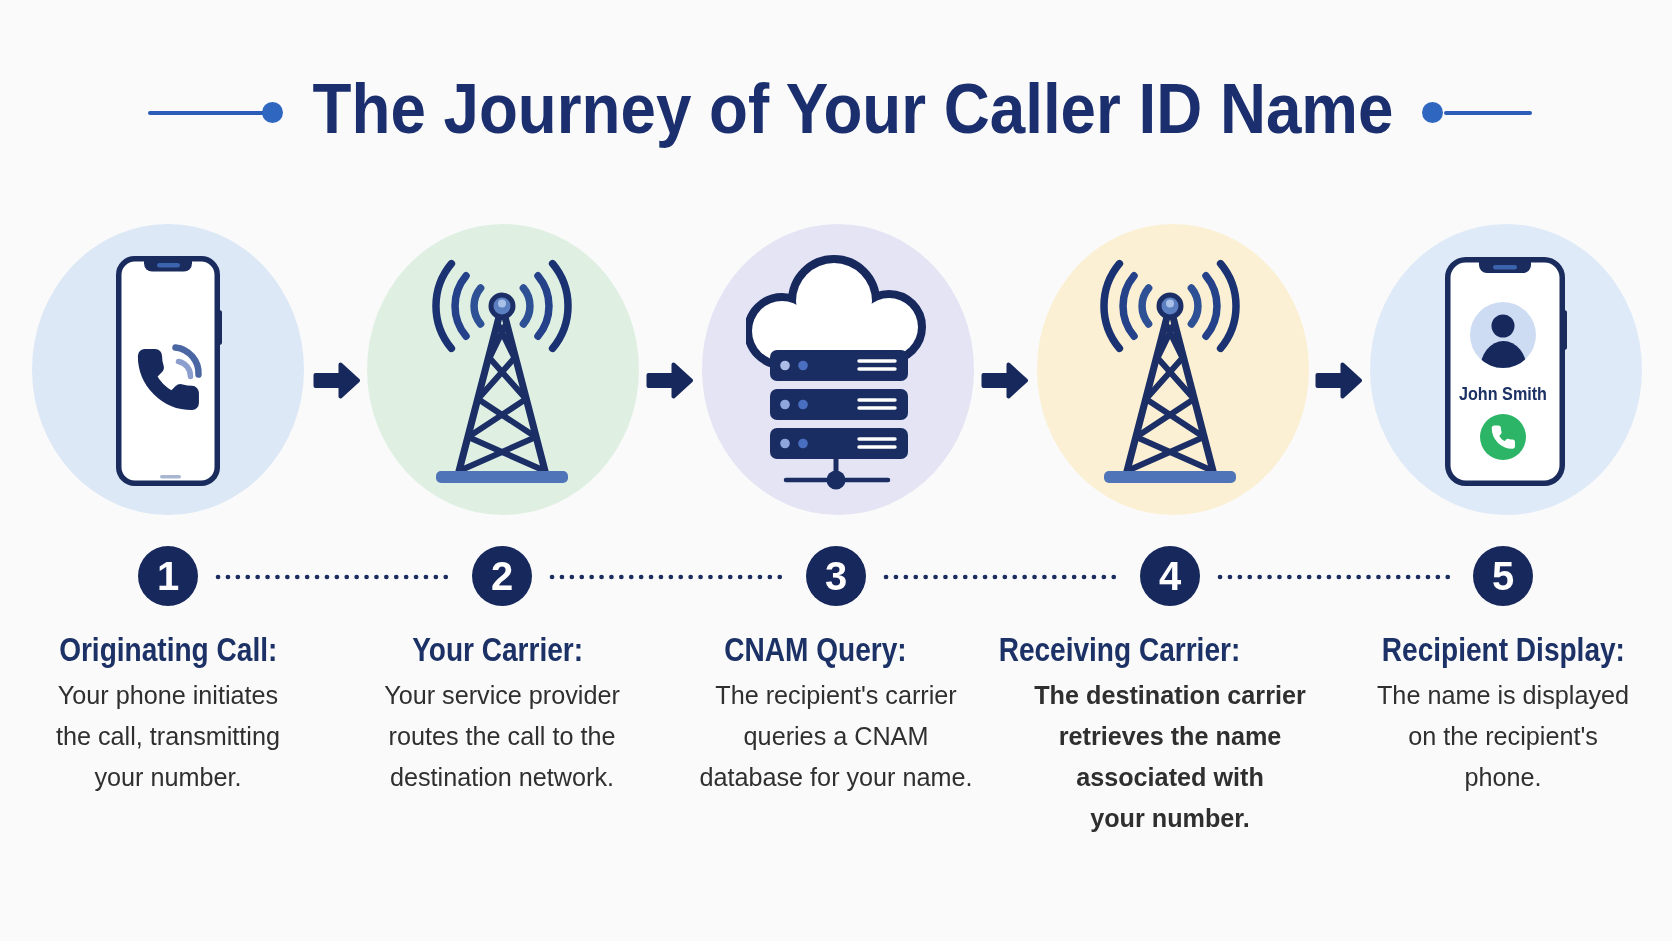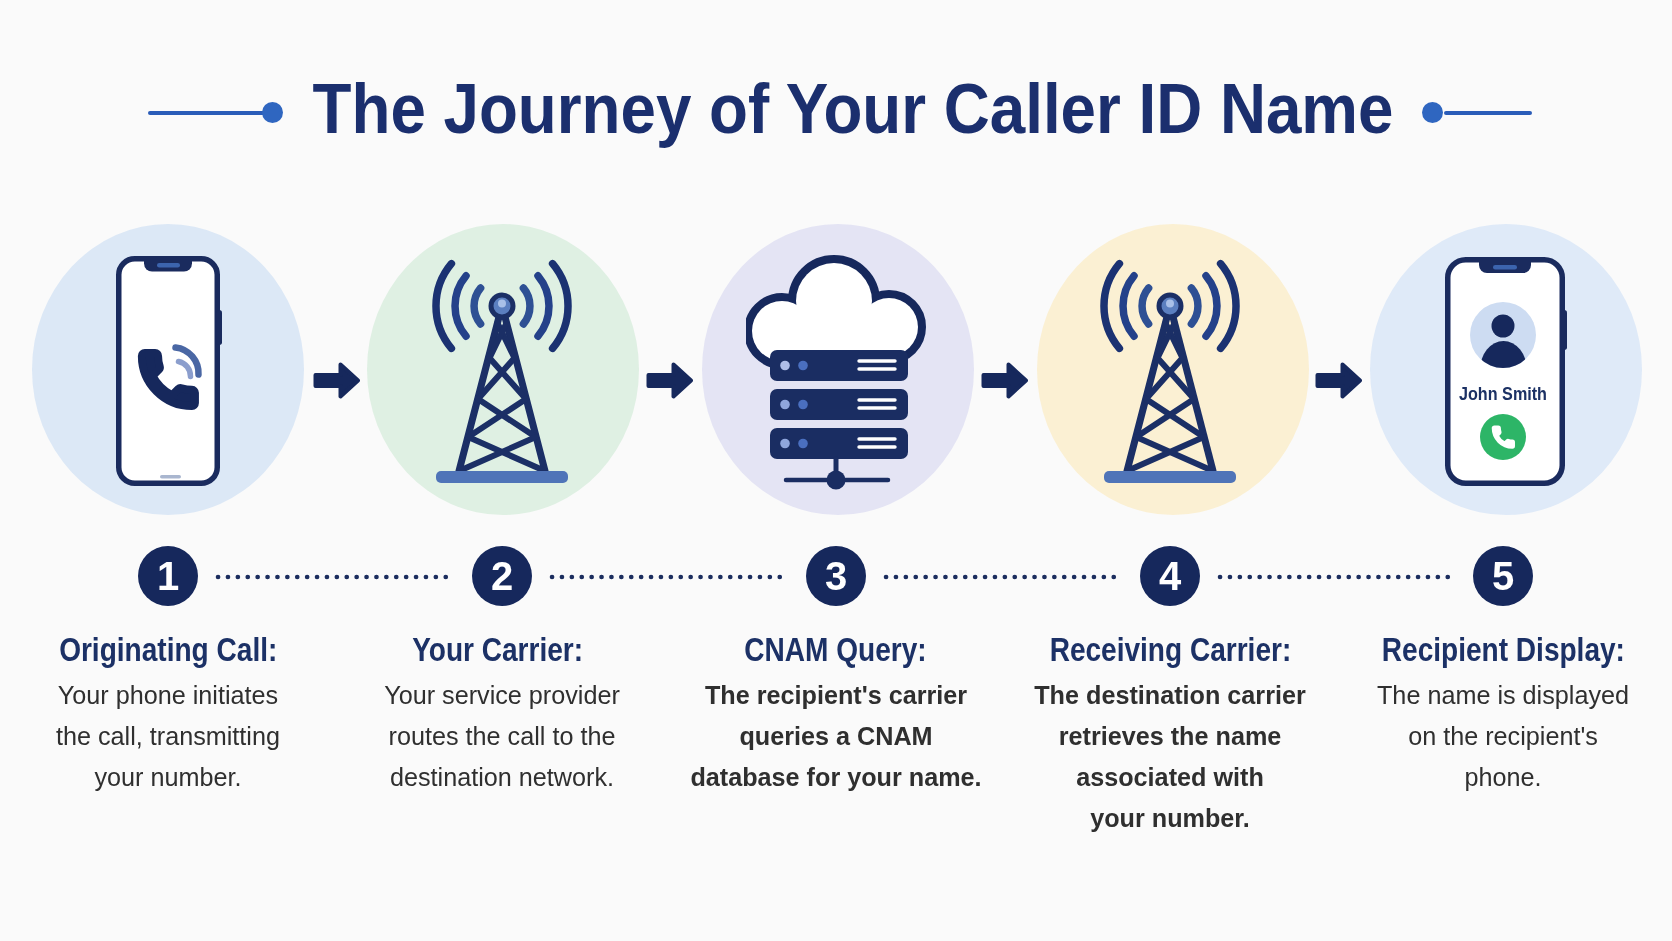--- a/index.html
+++ b/index.html
@@ -199,21 +199,21 @@
 </svg>
 
 <div class="num" style="left:138px;">1</div>
 <div class="num" style="left:472px;">2</div>
 <div class="num" style="left:806px;">3</div>
 <div class="num" style="left:1140px;">4</div>
 <div class="num" style="left:1473px;">5</div>
 
 <div class="head" style="left:-42px;"><span>Originating Call:</span></div>
 <div class="head" style="left:288px;"><span>Your Carrier:</span></div>
-<div class="head" style="left:626px;"><span>CNAM Query:</span></div>
-<div class="head" style="left:960px;"><span>Receiving Carrier:</span></div>
+<div class="head" style="left:606px;"><span>CNAM Query:</span></div>
+<div class="head" style="left:909px;"><span>Receiving Carrier:</span></div>
 <div class="head" style="left:1293px;"><span>Recipient Display:</span></div>
 
 <div class="btxt" style="left:-12px;">Your phone initiates<br>the call, transmitting<br>your number.</div>
 <div class="btxt" style="left:322px;text-align:center;">Your service provider<br>routes the call to the<br>destination network.</div>
-<div class="btxt" style="left:656px;font-weight:bold;">The recipient's carrier<br>queries a CNAM<br>database for your name.</div>
+<div class="btxt" style="left:656px;">The recipient's carrier<br>queries a CNAM<br>database for your name.</div>
 <div class="btxt" style="left:990px;font-weight:bold;">The destination carrier<br>retrieves the name<br>associated with<br>your number.</div>
 <div class="btxt" style="left:1323px;">The name is displayed<br>on the recipient's<br>phone.</div>
 
 </body></html>

